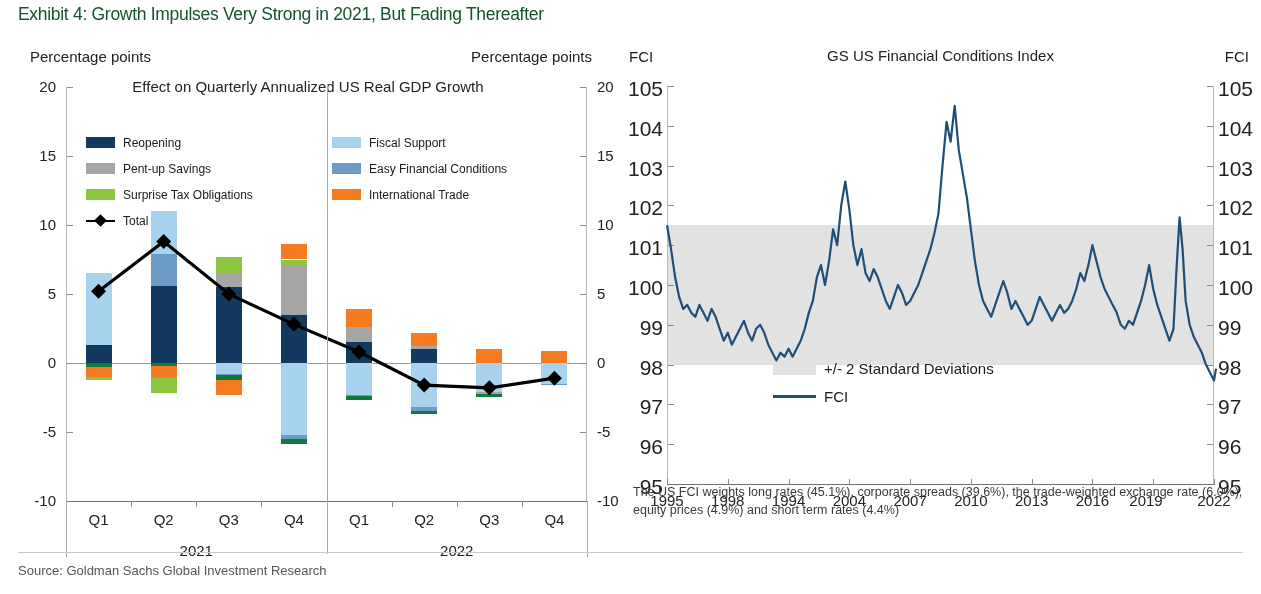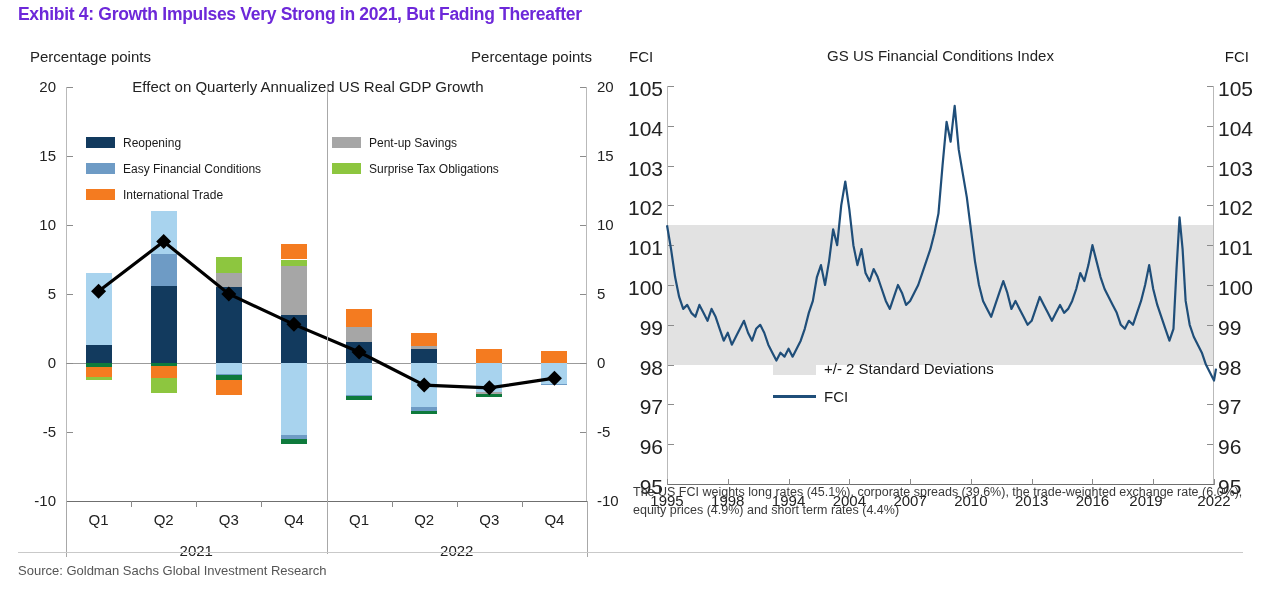--- a/index.html
+++ b/index.html
@@ -7,23 +7,23 @@
   body {
     width: 1261px; height: 594px;
     background: #ffffff;
     font-family: "Liberation Sans", sans-serif;
     color: #1a1a1a;
     overflow: hidden;
     position: relative;
   }
   #exhibit-title {
     position: absolute; left: 18px; top: 4px;
-    font-size: 17.5px; font-weight: bold;
+    font-size: 17.5px; font-weight: normal;
     letter-spacing: -0.3px;
-    color: #6d28d9;
+    color: #14532d;
     white-space: nowrap;
   }
   
   #left-panel { position: absolute; left: 0; top: 36px; width: 620px; height: 500px; }
   .unit-label { position: absolute; font-size: 15px; color: #222; white-space: nowrap; }
   #left-unit-l { left: 30px; top: 12px; }
   #left-unit-r { right: 28px; top: 12px; }
   #left-subtitle {
     position: absolute; left: 0; right: 0; top: 42px;
     text-align: center; font-size: 15px; color: #222;
@@ -282,34 +282,45 @@
       <div class="yearlabel" style="left: 156.25px; top: 506px; width: 80px;">2021</div>
       <div class="yearlabel" style="left: 416.75px; top: 506px; width: 80px;">2022</div>
     </div>
 
   <div id="bar-legend">
       <div class="leg-item">
         <div class="leg-swatch" style="background: rgb(18, 58, 94);"></div>
         <span class="leg-label">Reopening</span>
       </div>
       <div class="leg-item">
+        <div class="leg-swatch" style="background: rgb(168, 211, 238);"></div>
+        <span class="leg-label">Fiscal Support</span>
+      </div>
+      <div class="leg-item">
         <div class="leg-swatch" style="background: rgb(166, 166, 166);"></div>
         <span class="leg-label">Pent-up Savings</span>
       </div>
       <div class="leg-item">
         <div class="leg-swatch" style="background: rgb(110, 155, 197);"></div>
         <span class="leg-label">Easy Financial Conditions</span>
       </div>
       <div class="leg-item">
         <div class="leg-swatch" style="background: rgb(141, 198, 63);"></div>
         <span class="leg-label">Surprise Tax Obligations</span>
       </div>
       <div class="leg-item">
         <div class="leg-swatch" style="background: rgb(244, 123, 32);"></div>
         <span class="leg-label">International Trade</span>
+      </div>
+      <div class="leg-item">
+        <div class="leg-line-wrap">
+          <div class="leg-line"></div>
+          <div class="leg-diamond"></div>
+        </div>
+        <span class="leg-label">Total</span>
       </div>
     </div>
 </div>
 
 <div id="right-panel">
   <div id="fci-unit-l">FCI</div>
   <div id="fci-unit-r">FCI</div>
   <div id="fci-title">GS US Financial Conditions Index</div>
 
   <div id="fci-plot">

